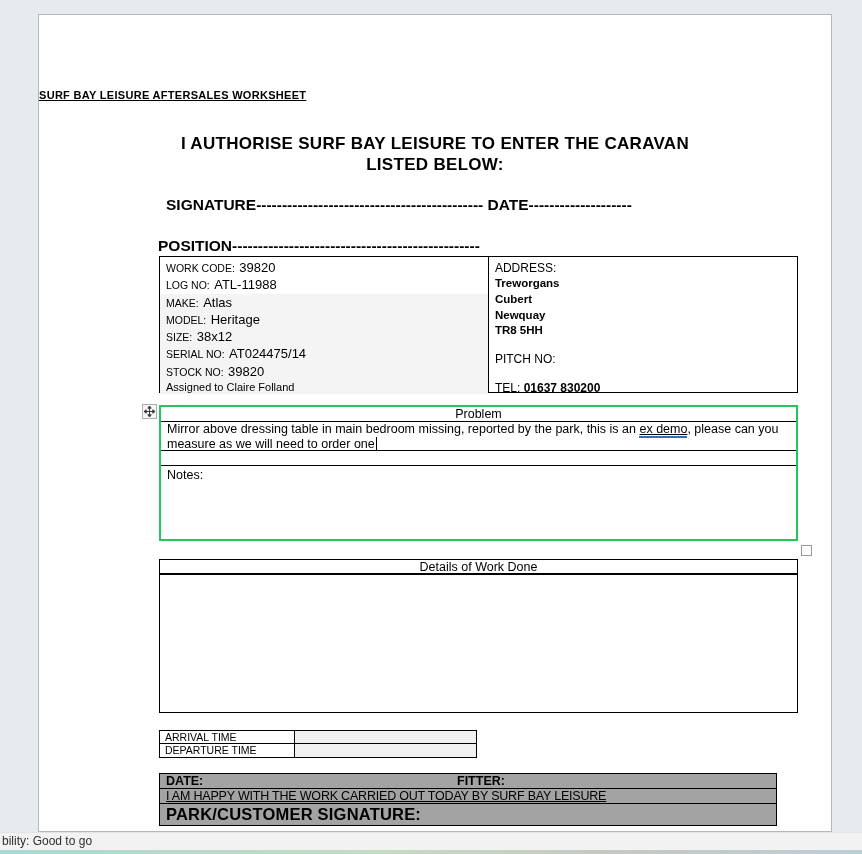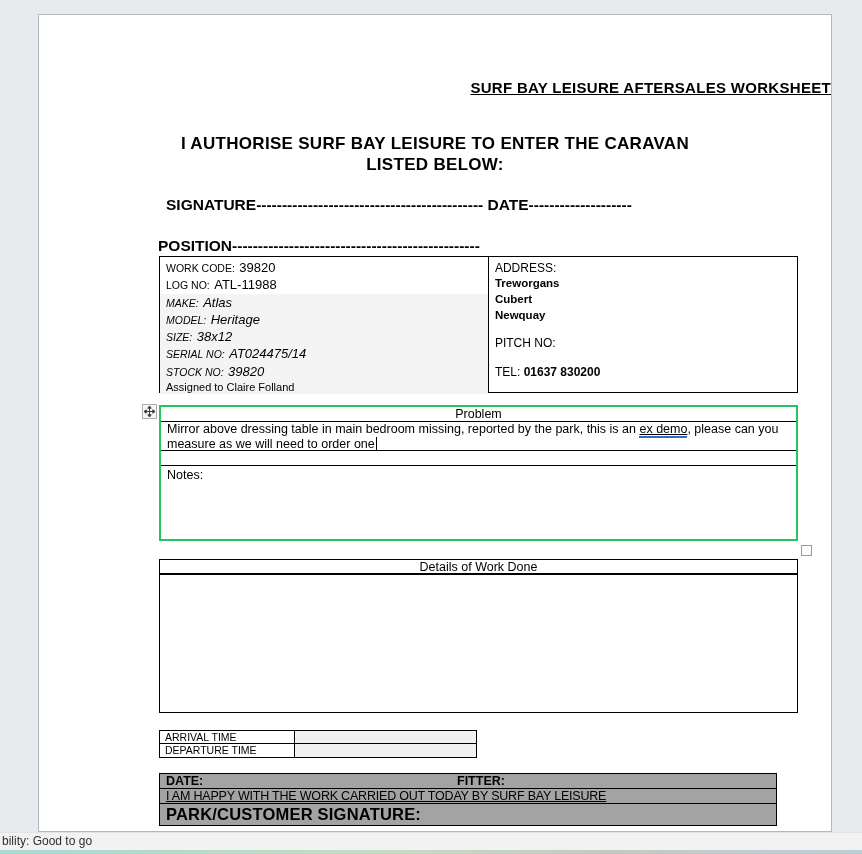--- a/index.html
+++ b/index.html
@@ -1,35 +1,35 @@
 <!DOCTYPE html>
 <html><head>
 <meta charset="utf-8">
 <style>
   * { margin:0; padding:0; box-sizing:border-box; }
   html,body { width:862px; height:854px; overflow:hidden; background:#e8ebed;
               font-family:"Liberation Sans", sans-serif; }
   .page { position:absolute; left:38px; top:14px; width:794px; height:818px;
           background:#ffffff; border:1px solid #b4b8bd; }
 
-  .doc-title { position:absolute; top:64px; left:0; width:100%; text-align:right;
-               font-size:15px; font-weight:bold; letter-spacing:.3px;
+  .doc-title { position:absolute; top:74px; left:0; width:100%; text-align:left;
+               font-size:11px; font-weight:bold; letter-spacing:.3px;
                text-decoration:underline; }
   .auth { position:absolute; top:118px; left:0; width:100%; text-align:center;
           font-size:17px; font-weight:bold; letter-spacing:.3px; line-height:21px; }
   .sig-line { position:absolute; top:181px; left:127px; font-size:15.5px; font-weight:bold; }
   .pos-line { position:absolute; top:222px; left:119px; font-size:15.5px; font-weight:bold; }
 
   
   .info-table { position:absolute; top:241px; left:120px; width:639px; height:137px;
                 border:1px solid #000; display:flex; }
   .info-left  { width:329px; padding-top:2px; }
   .info-right { width:310px; border-left:1px solid #000; padding:3px 0 0 6px; }
   .info-row   { padding-left:6px; line-height:15.3px; white-space:nowrap; }
-  .info-row.shaded { background:#f4f4f4;font-style:italic; }
+  .info-row.shaded { background:#f4f4f4; }
   .info-label { font-size:10.5px; }
   .info-value { font-size:13px; }
   .assigned-row { padding-left:6px; line-height:14px; font-size:11px; background:#f4f4f4; }
   .addr-label { font-size:12px; line-height:16px; }
   .addr-line  { font-size:11.5px; font-weight:bold; line-height:15.8px; }
   .blank-line { height:12px; }
   .pitch-label{ font-size:12px; line-height:16px; }
   .tel-line   { font-size:12px; line-height:16px; margin-top:13px; }
   .tel-value  { font-weight:bold; }
 
@@ -130,20 +130,21 @@
         <span class="info-label">STOCK NO:</span>
         <span class="info-value">39820</span>
       </div>
       <div class="assigned-row">Assigned to Claire Folland</div>
     </div>
     <div class="info-right">
       <div class="addr-label">ADDRESS:</div>
       <div class="addr-line">Treworgans</div>
       <div class="addr-line">Cubert</div>
       <div class="addr-line">Newquay</div>
+      <div class="addr-line">TR8 5HH</div>
       <div class="blank-line"></div>
       <div class="pitch-label">PITCH NO:</div>
       <div class="tel-line">
         <span>TEL:</span>
         <span class="tel-value">01637 830200</span>
       </div>
     </div>
   </div>
 
   <div class="move-handle">

